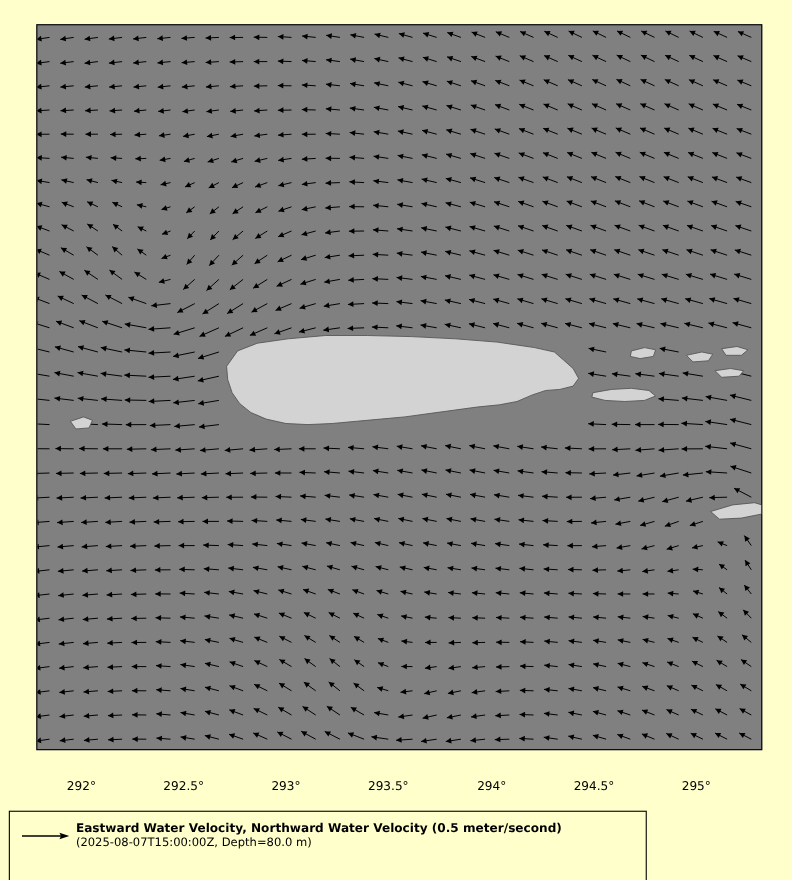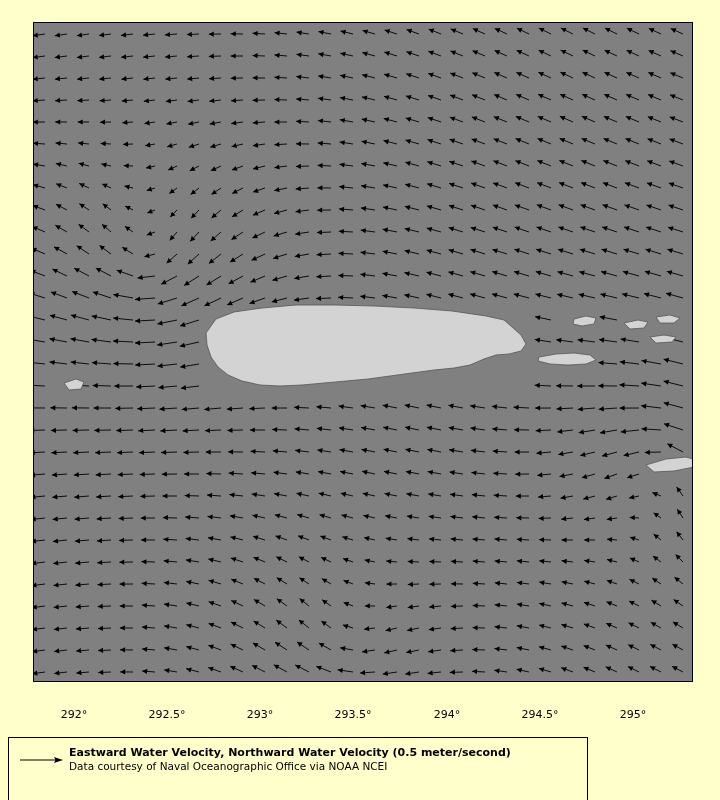--- a/index.html
+++ b/index.html
@@ -1801,17 +1801,17 @@
     <div class="tick-label ytick" style="top:39px">19.5°</div>
   </div>
 
   <div id="legend">
     <svg id="legend-arrow" viewBox="0 0 44 12">
       <line x1="1" y1="6" x2="38" y2="6" stroke="#000" stroke-width="1.2"></line>
       <polygon points="44,6 35,3 36.5,6 35,9" fill="#000"></polygon>
     </svg>
     <div id="legend-text">
       <div id="legend-title">Eastward Water Velocity, Northward Water Velocity (0.5 meter/second)</div>
-      <div class="legend-sub">Data courtesy of Naval Oceanographic Office via NOAA NCEI</div>
+      <div class="legend-sub">(2025-08-07T15:00:00Z, Depth=80.0 m)</div>
     </div>
   </div>
 
 </div>
 
 </body></html>

